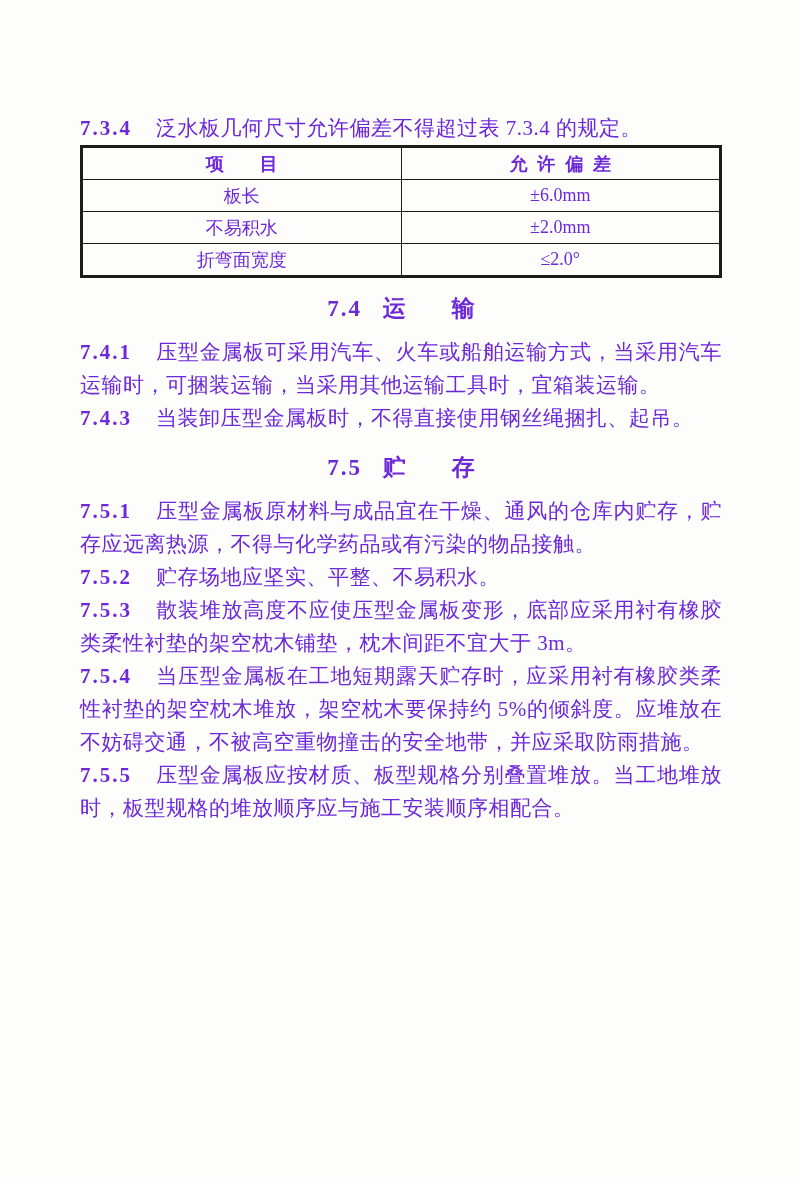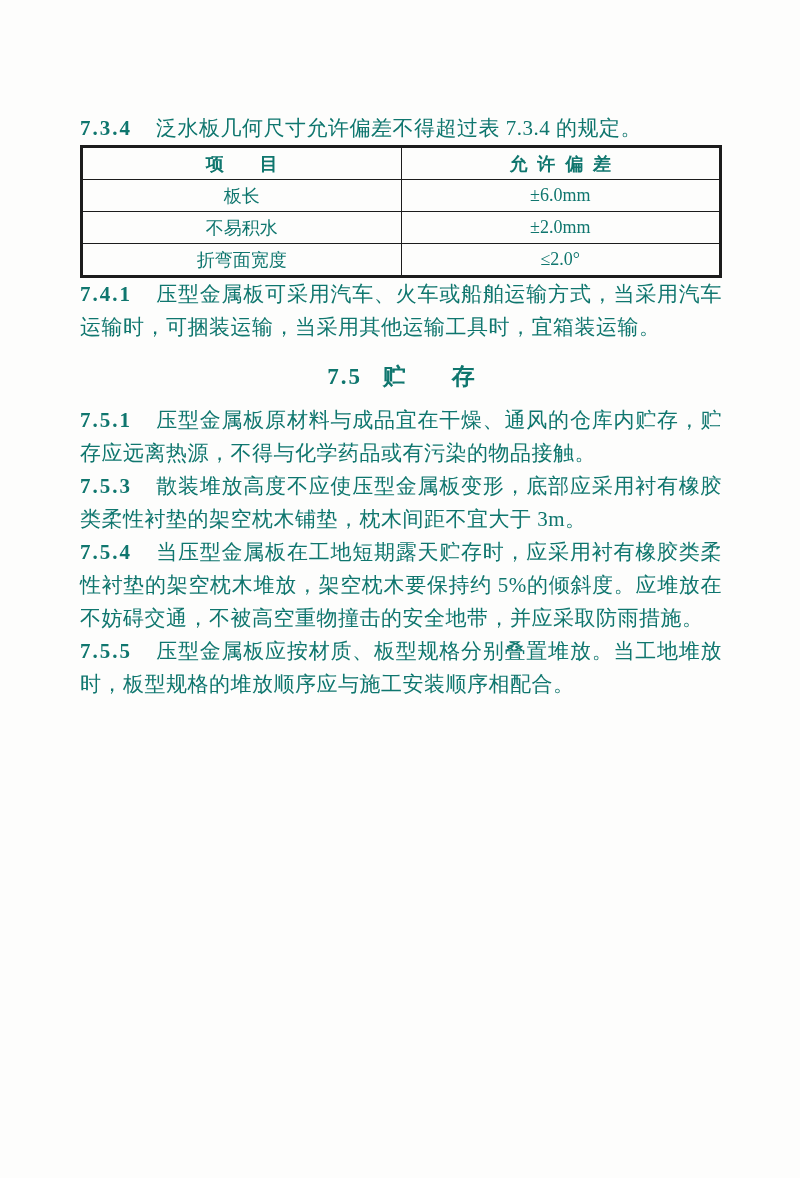--- a/index.html
+++ b/index.html
@@ -2,21 +2,21 @@
 <html><head>
 <meta charset="utf-8">
 <style>
   html, body { margin: 0; padding: 0; background: #ffffff; }
   .page {
     position: relative;
     width: 800px;
     height: 1178px;
     margin: 0 auto;
     background: #fdfdfc;
-    color: #0f766e;
+    color: #6d28d9;
     font-family: "Liberation Serif", serif;
     box-sizing: border-box;
     padding: 112px 78px 0 80px;
     overflow: hidden;
   }
   p.clause {
     font-size: 21px;
     line-height: 33px;
     text-align: justify;
     margin: 0;
@@ -102,31 +102,40 @@
         <td>不易积水</td>
         <td>±2.0mm</td>
       </tr>
       <tr>
         <td>折弯面宽度</td>
         <td>≤2.0°</td>
       </tr>
     </tbody>
   </table>
 
+  <h2 class="section-heading h-74">
+    <span class="heading-num">7.4</span><span class="heading-title">运输</span>
+  </h2>
 
   <p class="clause">
     <span class="clause-num">7.4.1</span><span>压型金属板可采用汽车、火车或船舶运输方式，当采用汽车运输时，可捆装运输，当采用其他运输工具时，宜箱装运输。</span>
+  </p>
+  <p class="clause">
+    <span class="clause-num">7.4.3</span><span>当装卸压型金属板时，不得直接使用钢丝绳捆扎、起吊。</span>
   </p>
 
   <h2 class="section-heading h-75">
     <span class="heading-num">7.5</span><span class="heading-title">贮存</span>
   </h2>
 
   <p class="clause">
     <span class="clause-num">7.5.1</span><span>压型金属板原材料与成品宜在干燥、通风的仓库内贮存，贮存应远离热源，不得与化学药品或有污染的物品接触。</span>
+  </p>
+  <p class="clause">
+    <span class="clause-num">7.5.2</span><span>贮存场地应坚实、平整、不易积水。</span>
   </p>
   <p class="clause">
     <span class="clause-num">7.5.3</span><span>散装堆放高度不应使压型金属板变形，底部应采用衬有橡胶类柔性衬垫的架空枕木铺垫，枕木间距不宜大于 3m。</span>
   </p>
   <p class="clause">
     <span class="clause-num">7.5.4</span><span>当压型金属板在工地短期露天贮存时，应采用衬有橡胶类柔性衬垫的架空枕木堆放，架空枕木要保持约 5%的倾斜度。应堆放在不妨碍交通，不被高空重物撞击的安全地带，并应采取防雨措施。</span>
   </p>
   <p class="clause">
     <span class="clause-num">7.5.5</span><span>压型金属板应按材质、板型规格分别叠置堆放。当工地堆放时，板型规格的堆放顺序应与施工安装顺序相配合。</span>
   </p>

